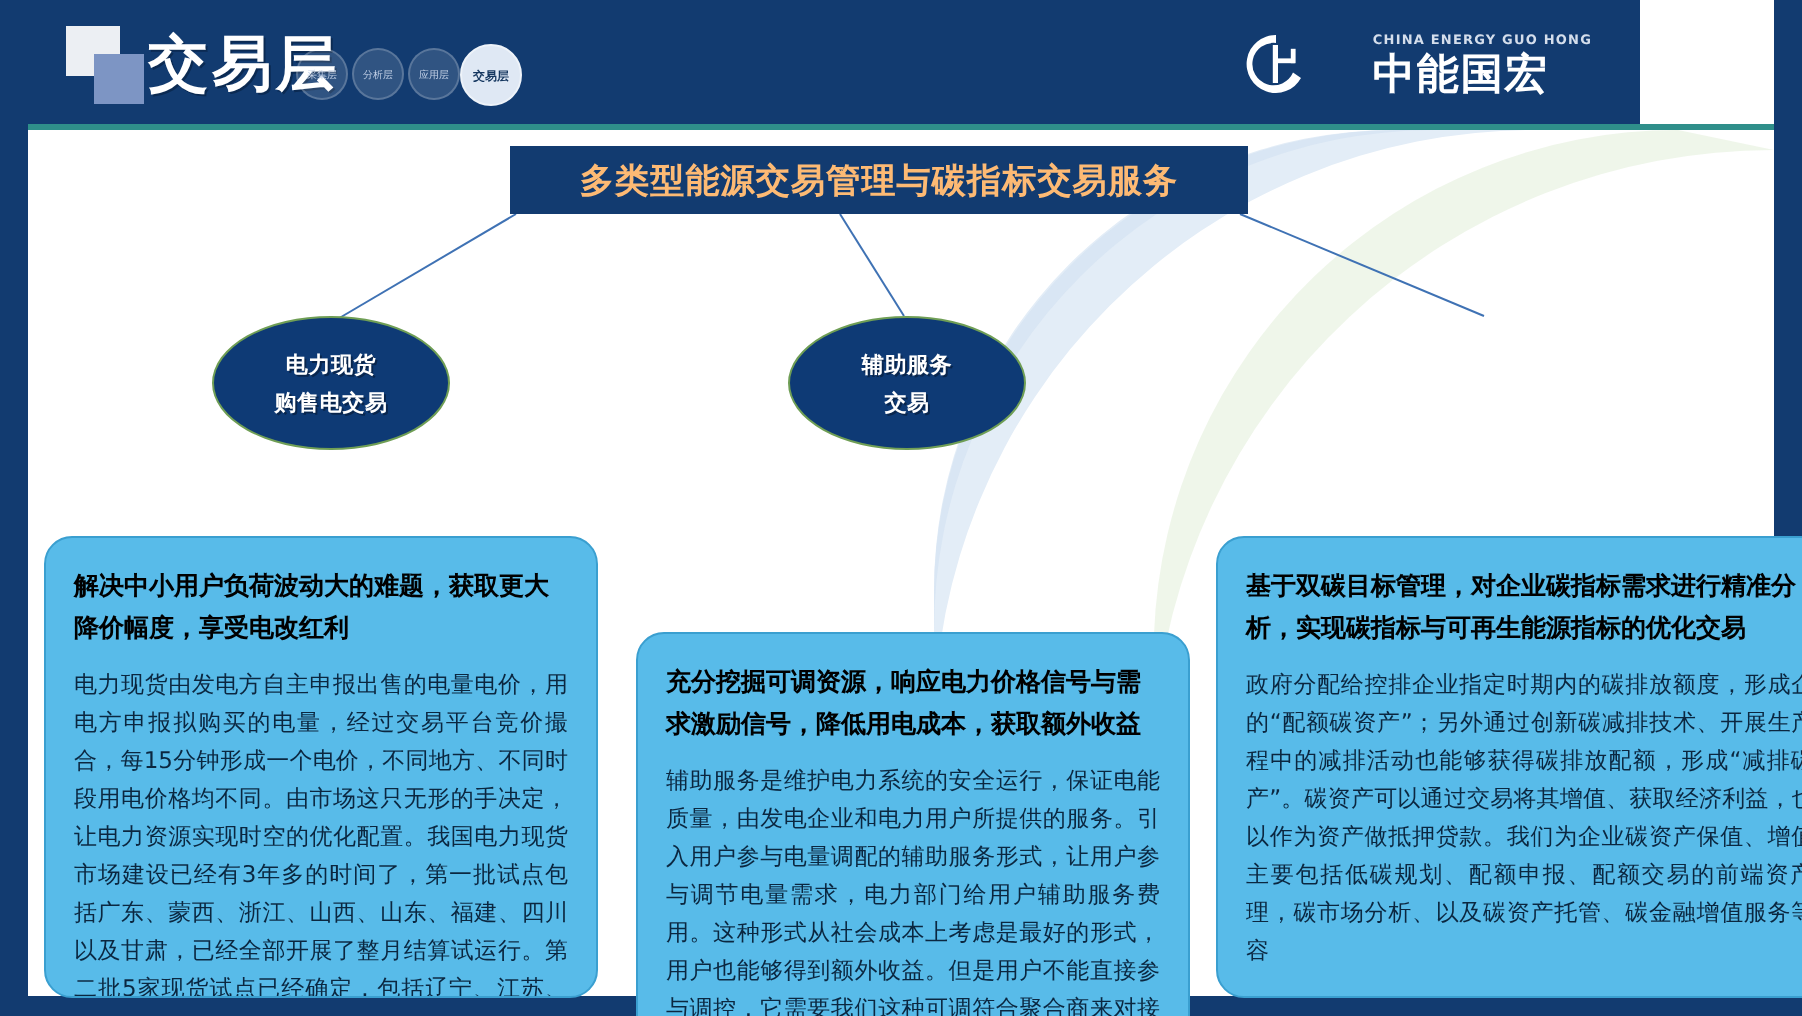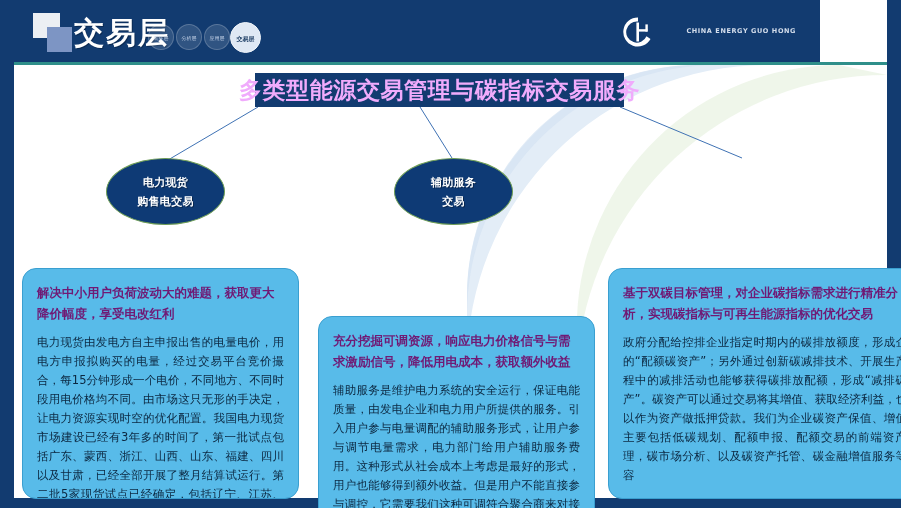--- a/index.html
+++ b/index.html
@@ -113,21 +113,21 @@
   
   .banner {
     position: absolute;
     left: 255px; top: 73px;
     width: 369px; height: 34px;
     background: #123b70;
     z-index: 4;
     display: flex; align-items: center; justify-content: center;
   }
   .banner-txt {
-    color: #f0abfc; font-size: 23px; font-weight: bold;
+    color: #fdba74; font-size: 17px; font-weight: bold;
     letter-spacing: 0.6px; white-space: nowrap;
   }
 
   
   .connectors { position: absolute; left: 0; top: 0; width: 901px; height: 508px; z-index: 2; }
 
   
   .node {
     position: absolute;
     border-radius: 50%;
@@ -159,21 +159,21 @@
     border: 1px solid #3a9fd0;
     border-radius: 14px;
     padding: 13px 14px 10px 14px;
     z-index: 5;
     overflow: hidden;
   }
   .card-1 { left: 22px;  width: 277px; }
   .card-2 { left: 318px; width: 277px; margin-top: 48px; }
   .card-3 { left: 608px; width: 326px; }
   .card-head {
-    color: #701a75;
+    color: #000000;
     font-size: 12.5px;
     font-weight: bold;
     line-height: 21px;
     margin-bottom: 9px;
   }
   .card-body {
     color: #0b2740;
     font-size: 11.5px;
     line-height: 19px;
     text-align: justify;
@@ -218,20 +218,21 @@
 
     <div class="brand">
       <svg class="brand-mark" viewBox="0 0 34 34">
         <path d="M17 2.5 A14.5 14.5 0 1 0 29.5 24 L25.5 21.3 A10.6 10.6 0 1 1 17 6.5 Z" fill="#ffffff"></path>
         <rect x="15.4" y="7.5" width="2.6" height="19" fill="#ffffff"></rect>
         <rect x="18" y="14.2" width="8.4" height="2.4" fill="#ffffff"></rect>
         <rect x="24.4" y="9.4" width="2.4" height="7.2" fill="#ffffff"></rect>
       </svg>
       <div class="brand-txt">
         <div class="brand-en">CHINA ENERGY GUO HONG</div>
+        <div class="brand-cn">中能国宏</div>
       </div>
     </div>
   </div>
   <div class="hdr-teal"></div>
 
   <div class="banner">
     <span class="banner-txt">多类型能源交易管理与碳指标交易服务</span>
   </div>
 
   <div class="node node-1">

